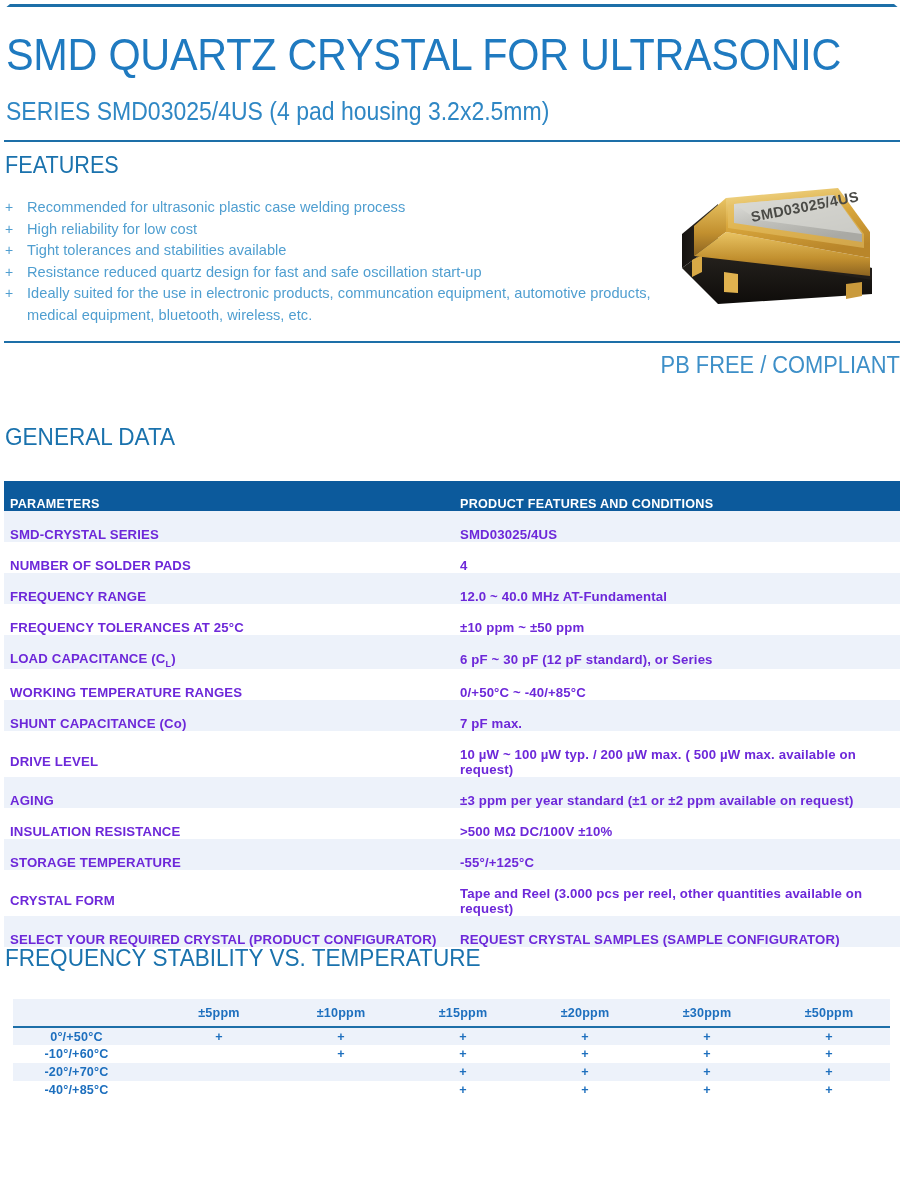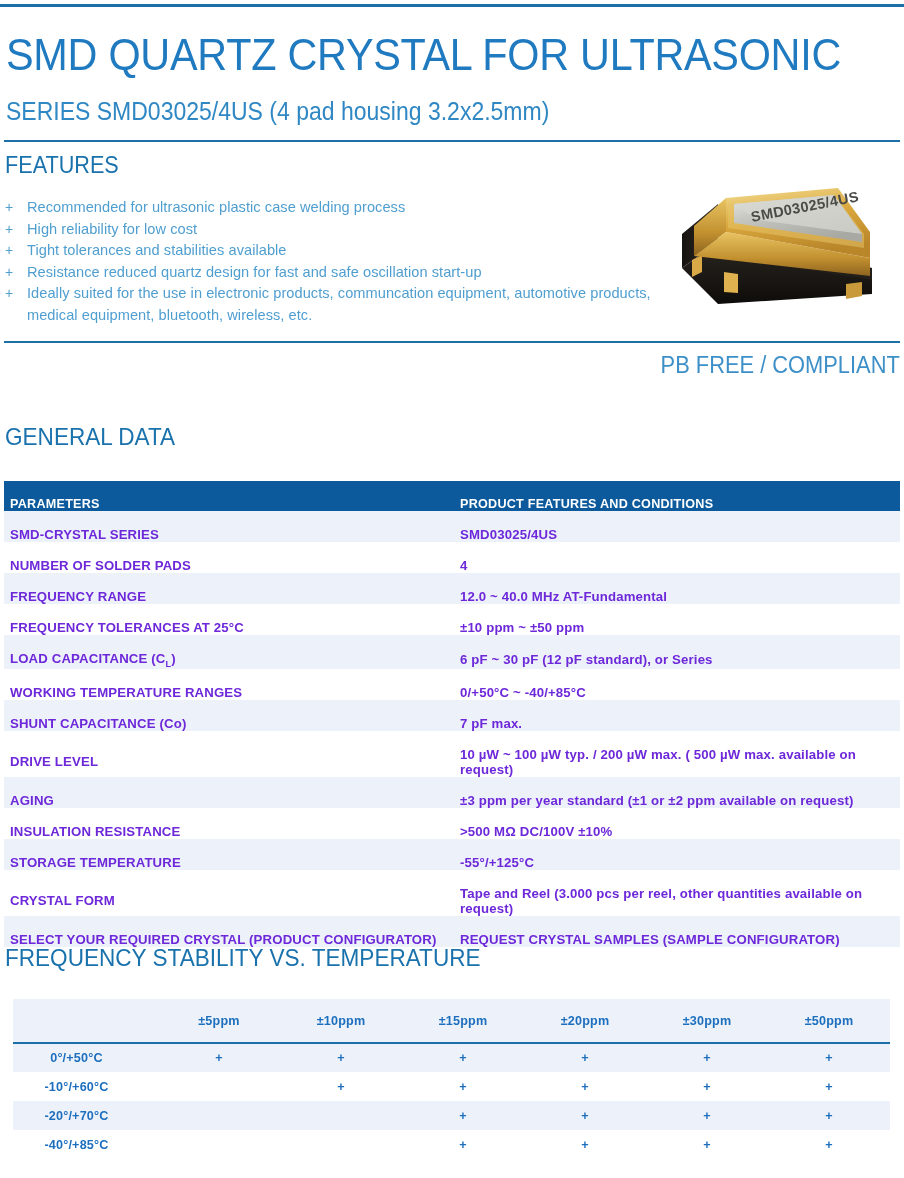--- a/index.html
+++ b/index.html
@@ -12,20 +12,21 @@
     font-family: "Liberation Sans", sans-serif;
     -webkit-font-smoothing: antialiased;
   }
 
   .page {
     position: relative;
     width: 904px;
     height: 1178px;
     overflow: hidden;
     background: #ffffff;
+    border-radius: 23px;
   }
 
   
   .top-rule {
     position: absolute;
     left: 0; top: 4px;
     width: 904px; height: 3px;
     background: #1d6fa8;
   }
 
@@ -169,28 +170,28 @@
     left: 13px; top: 999px;
     width: 877px;
     border-collapse: collapse;
     table-layout: fixed;
   }
   .st-table th, .st-table td {
     text-align: center;
     font-family: "Liberation Sans Narrow", "Liberation Sans", sans-serif;
     font-size: 12.6px;
     font-weight: bold;
-    height: 29px;
+    height: 18px;
     color: #1d6fbe;
     letter-spacing: 0.2px;
   }
   .st-table thead th {
     background: #edf2fa;
     border-bottom: 2px solid #1d6fa8;
-    height: 44px;
+    height: 28px;
   }
   .st-table thead th.st-corner { background: #edf2fa; }
   .st-table tbody tr:nth-child(odd)  td { background: #edf2fa; }
   .st-table tbody tr:nth-child(even) td { background: #ffffff; }
   .st-col-label { width: 145px; }
   .st-table td.st-label { text-align: center; padding-right: 18px; }
   .st-mark { font-size: 14px; font-weight: bold; color: #1d6fbe; }
 </style>
 </head>
 <body>

